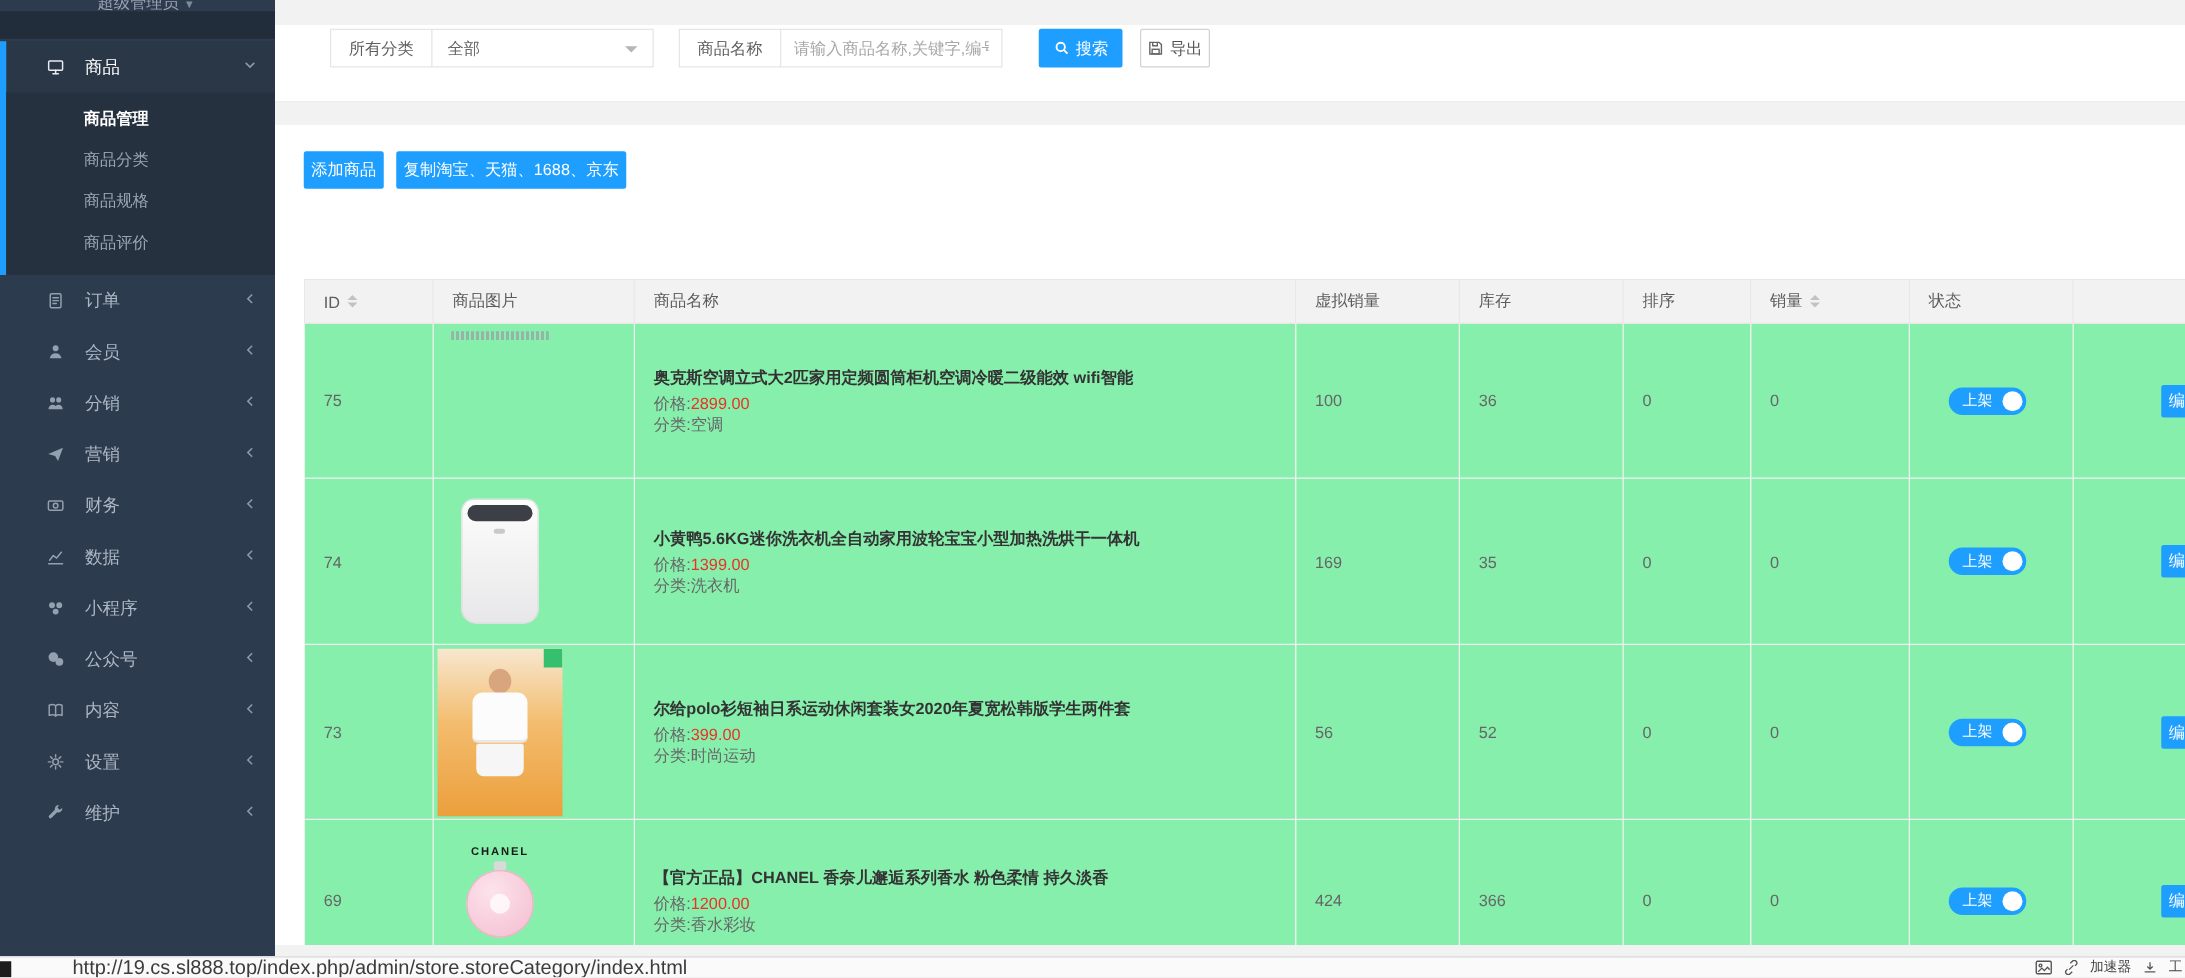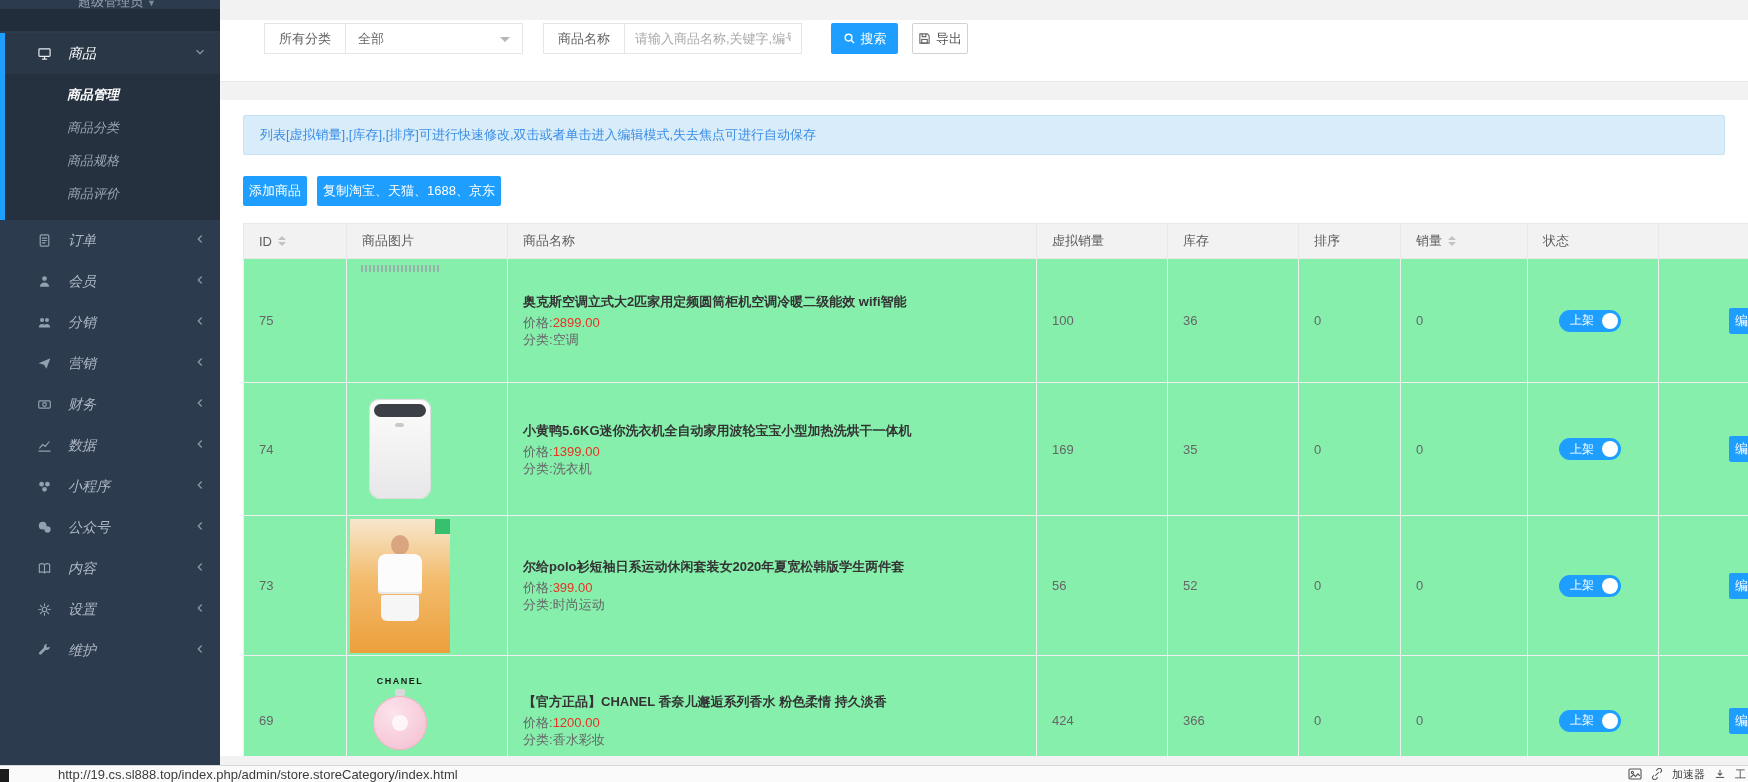--- a/index.html
+++ b/index.html
@@ -5,21 +5,21 @@
   html,body{margin:0;padding:0;background:#e9e9e9;}
   *{box-sizing:border-box;font-family:"Liberation Sans","DejaVu Sans",sans-serif;}
   .app{position:relative;width:1748px;height:782px;overflow:hidden;background:#f2f2f2;}
 
   
   .sidebar{position:absolute;left:0;top:0;width:220px;height:765px;background:#2d3b4e;overflow:hidden;z-index:3;}
   .sb-user{height:9px;overflow:hidden;color:#99a3b1;font-size:13px;padding-left:78px;}
   .sb-user .sb-user-inner{display:inline-block;transform:translateY(-7px);white-space:nowrap;}
   .sb-user .caret{font-size:9px;margin-left:4px;color:#7f8a98;}
   .sb-topstrip{height:22px;background:#222d3c;}
-  .menu{padding-top:2px;font-style:italic;}
+  .menu{padding-top:2px;}
   .menu-group.active{border-left:5px solid #1E9FFF;background:#2a3747;}
   .menu-item{position:relative;height:41px;display:flex;align-items:center;color:#aeb8c5;font-size:14px;cursor:pointer;padding-left:37px;}
   .menu-group.active .menu-item.parent{color:#fff;padding-left:32px;}
   .menu-item .mi-icon{width:15px;height:15px;margin-right:16px;display:inline-flex;color:#93a0af;}
   .menu-group.active .menu-item.parent .mi-icon{color:#e8edf3;}
   .menu-item .mi-chevron{position:absolute;right:14px;top:13px;width:12px;height:12px;color:#8d98a6;}
   .submenu{background:#26313f;padding:4px 0 10px;}
   .submenu-item{height:33px;line-height:33px;padding-left:62px;font-size:13px;color:#9aa5b2;cursor:pointer;}
   .submenu-item.active{color:#ffffff;font-weight:bold;}
   svg{display:block;}
@@ -91,21 +91,21 @@
 
   
   .switch{position:relative;width:62px;height:22px;border-radius:11px;background:#1E9FFF;display:flex;align-items:center;cursor:pointer;margin-left:16px;}
   .switch .sw-label{color:#fff;font-size:12px;margin-left:11px;}
   .switch .sw-knob{position:absolute;right:3px;top:3px;width:16px;height:16px;border-radius:50%;background:#fff;}
 
   .edit-btn{margin-left:70px;width:57px;height:26px;border:none;border-radius:2px;background:#1E9FFF;color:#fff;font-size:13px;text-align:left;padding-left:6px;cursor:pointer;}
 
   
   .statusbar{position:absolute;left:0;bottom:0;width:1748px;height:17px;background:#fafafa;border-top:1px solid #d8d8d8;overflow:hidden;z-index:5;}
-  .status-url{position:absolute;left:14px;top:1px;font-size:13px;color:#3c3c3c;line-height:15px;white-space:nowrap;padding-left:44px;}
+  .status-url{position:absolute;left:14px;top:1px;font-size:16px;color:#3c3c3c;line-height:15px;white-space:nowrap;padding-left:44px;}
   .status-right{position:absolute;right:2px;top:0;height:16px;display:flex;align-items:center;gap:9px;color:#444;}
   .status-right .s-label{font-size:11px;line-height:15px;white-space:nowrap;}
   .status-icon{display:inline-flex;color:#555;}
   .corner-dark{position:absolute;left:0;bottom:0;width:9px;height:13px;background:#1c1c1c;z-index:6;}
 </style>
 </head>
 <body>
 
 <div class="app">
 
@@ -345,23 +345,20 @@
               <path d="M2 2h8l2 2v8H2z"></path>
               <path d="M4.5 2v3h4V2"></path>
               <rect x="4" y="8" width="6" height="4"></rect>
             </svg>
         </span>
         <span>导出</span>
       </button>
     </div>
 
     <div class="card-main">
-      <div class="alert">
-        <span>列表[虚拟销量],[库存],[排序]可进行快速修改,双击或者单击进入编辑模式,失去焦点可进行自动保存</span>
-      </div>
       <div class="action-row">
         <button class="btn btn-primary" id="add-btn">添加商品</button>
         <button class="btn btn-primary" id="copy-btn">复制淘宝、天猫、1688、京东</button>
       </div>
       <div class="table-wrap">
         <table class="grid">
           <colgroup>
             <col style="width:103px">
               <col style="width:161px">
               <col style="width:529px">

